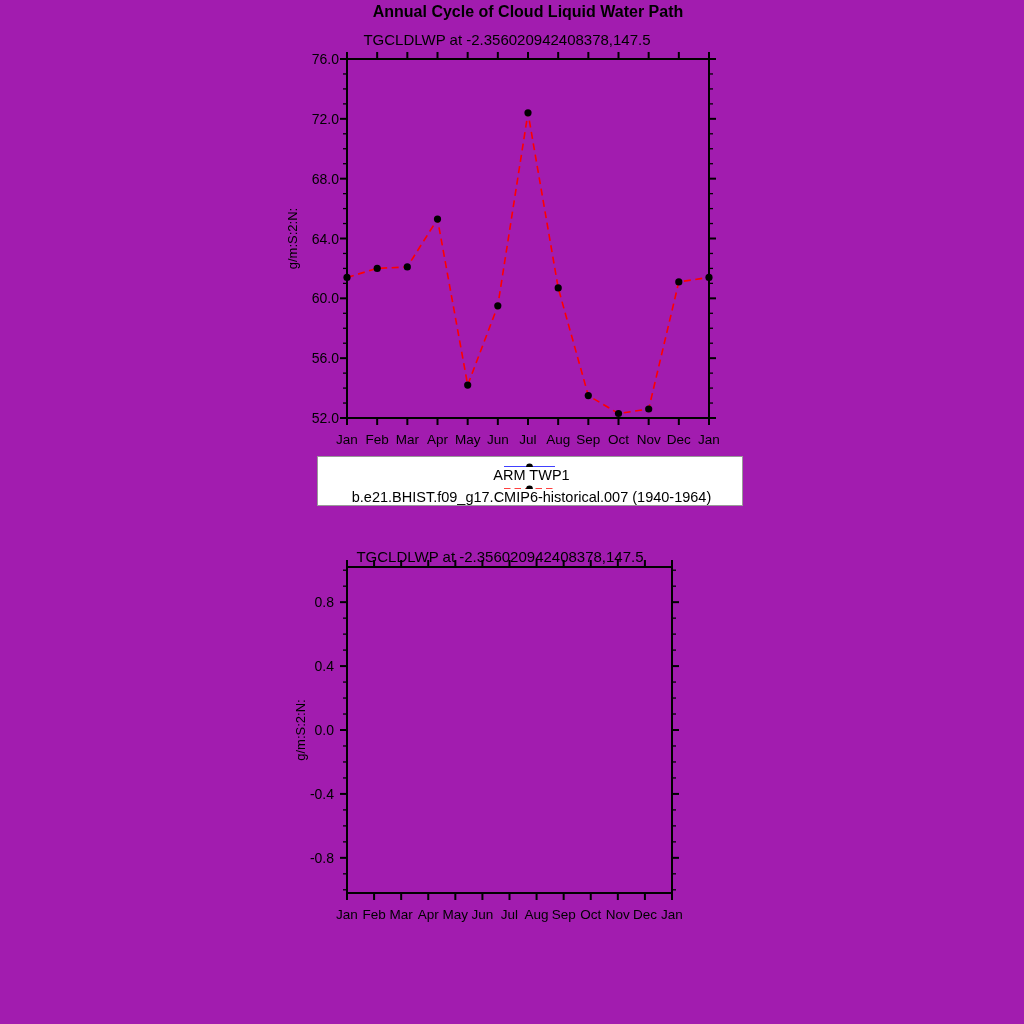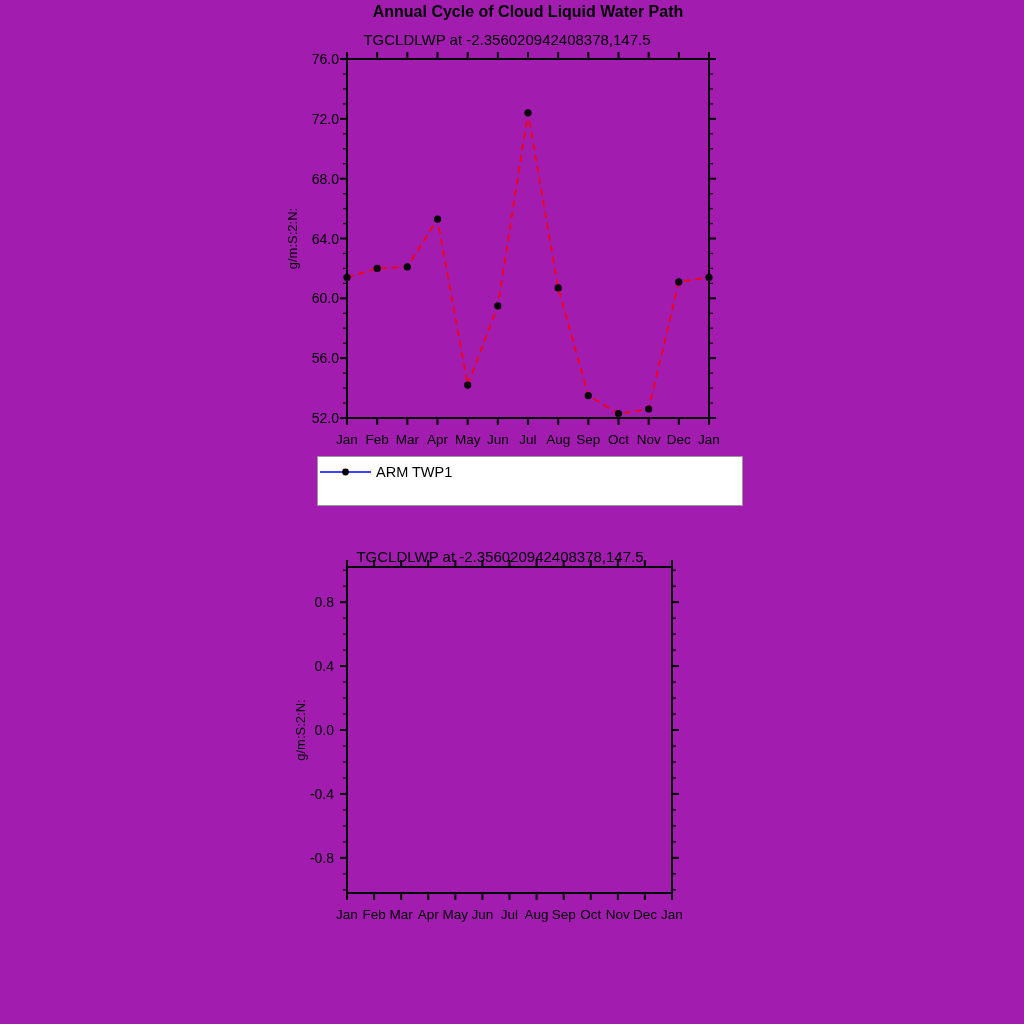--- a/index.html
+++ b/index.html
@@ -27,21 +27,21 @@
   }
   svg.plot { position: absolute; overflow: visible; }
   svg text { font-family: "Liberation Sans", sans-serif; }
   .legend {
     position: absolute;
     border: 1px solid #999999;
     box-sizing: border-box;
     padding: 4px 0 0 1px;
     background: #ffffff;
   }
-  .legend-row { display: flex; align-items: center; height: 22px; }
+  .legend-row { display: flex; align-items: center; height: 22px; flex-direction: column; }
   .legend-label { font-size: 14.5px; white-space: nowrap; margin-left: 2px; }
 </style>
 </head>
 <body>
 
 <div class="canvas">
 
   <div class="chart-title" style="left:278px; top:3px; width:500px;">Annual Cycle of Cloud Liquid Water Path</div>
 
   <div class="chart-subtitle" style="left:257px; top:31px; width:500px;">TGCLDLWP at -2.356020942408378,147.5</div>
@@ -176,20 +176,27 @@
     </svg>
 
   <div class="legend" id="legend" style="left:317px; top:456px; width:426px; height:50px;">
       <div class="legend-row">
         <svg width="55" height="12">
           <line x1="1" y1="6" x2="52" y2="6" stroke="#0000ff" stroke-width="1.6"></line>
           <circle cx="26.5" cy="6" r="3.4" fill="#000000"></circle>
         </svg>
         <span class="legend-label">ARM TWP1</span>
       </div>
+      <div class="legend-row">
+        <svg width="55" height="12">
+          <line x1="1" y1="6" x2="52" y2="6" stroke="#ff0000" stroke-width="1.6" stroke-dasharray="6.5,4"></line>
+          <circle cx="26.5" cy="6" r="3.4" fill="#000000"></circle>
+        </svg>
+        <span class="legend-label">b.e21.BHIST.f09_g17.CMIP6-historical.007 (1940-1964)</span>
+      </div>
     </div>
 
 
   <div class="chart-subtitle" style="left:250px; top:548px; width:500px;">TGCLDLWP at -2.356020942408378,147.5</div>
 
   <svg id="plot2" class="plot" width="480" height="374" style="left:260px; top:556px;">
       <g stroke="#000000">
         <rect x="87" y="11" width="325" height="326" fill="none" stroke-width="2"></rect>
         <g stroke-width="1.3">
           <line x1="83" y1="333.80392156862746" x2="87" y2="333.80392156862746"></line>

